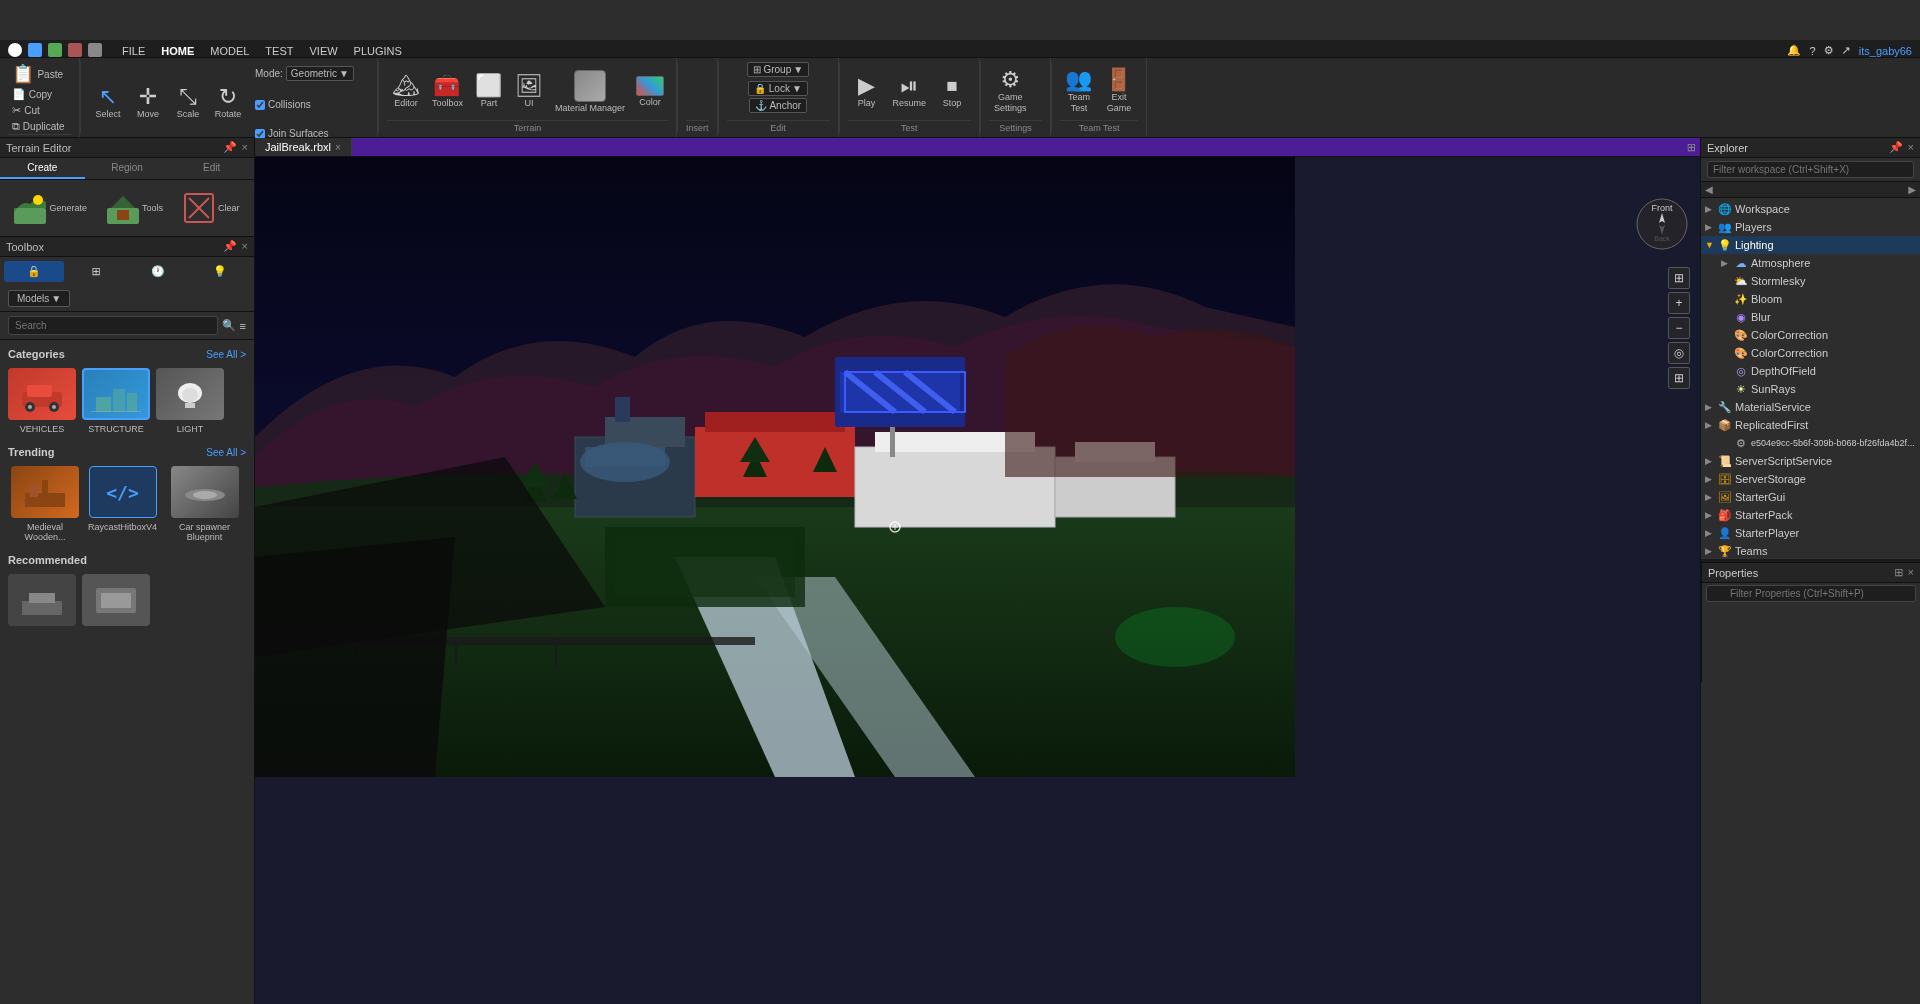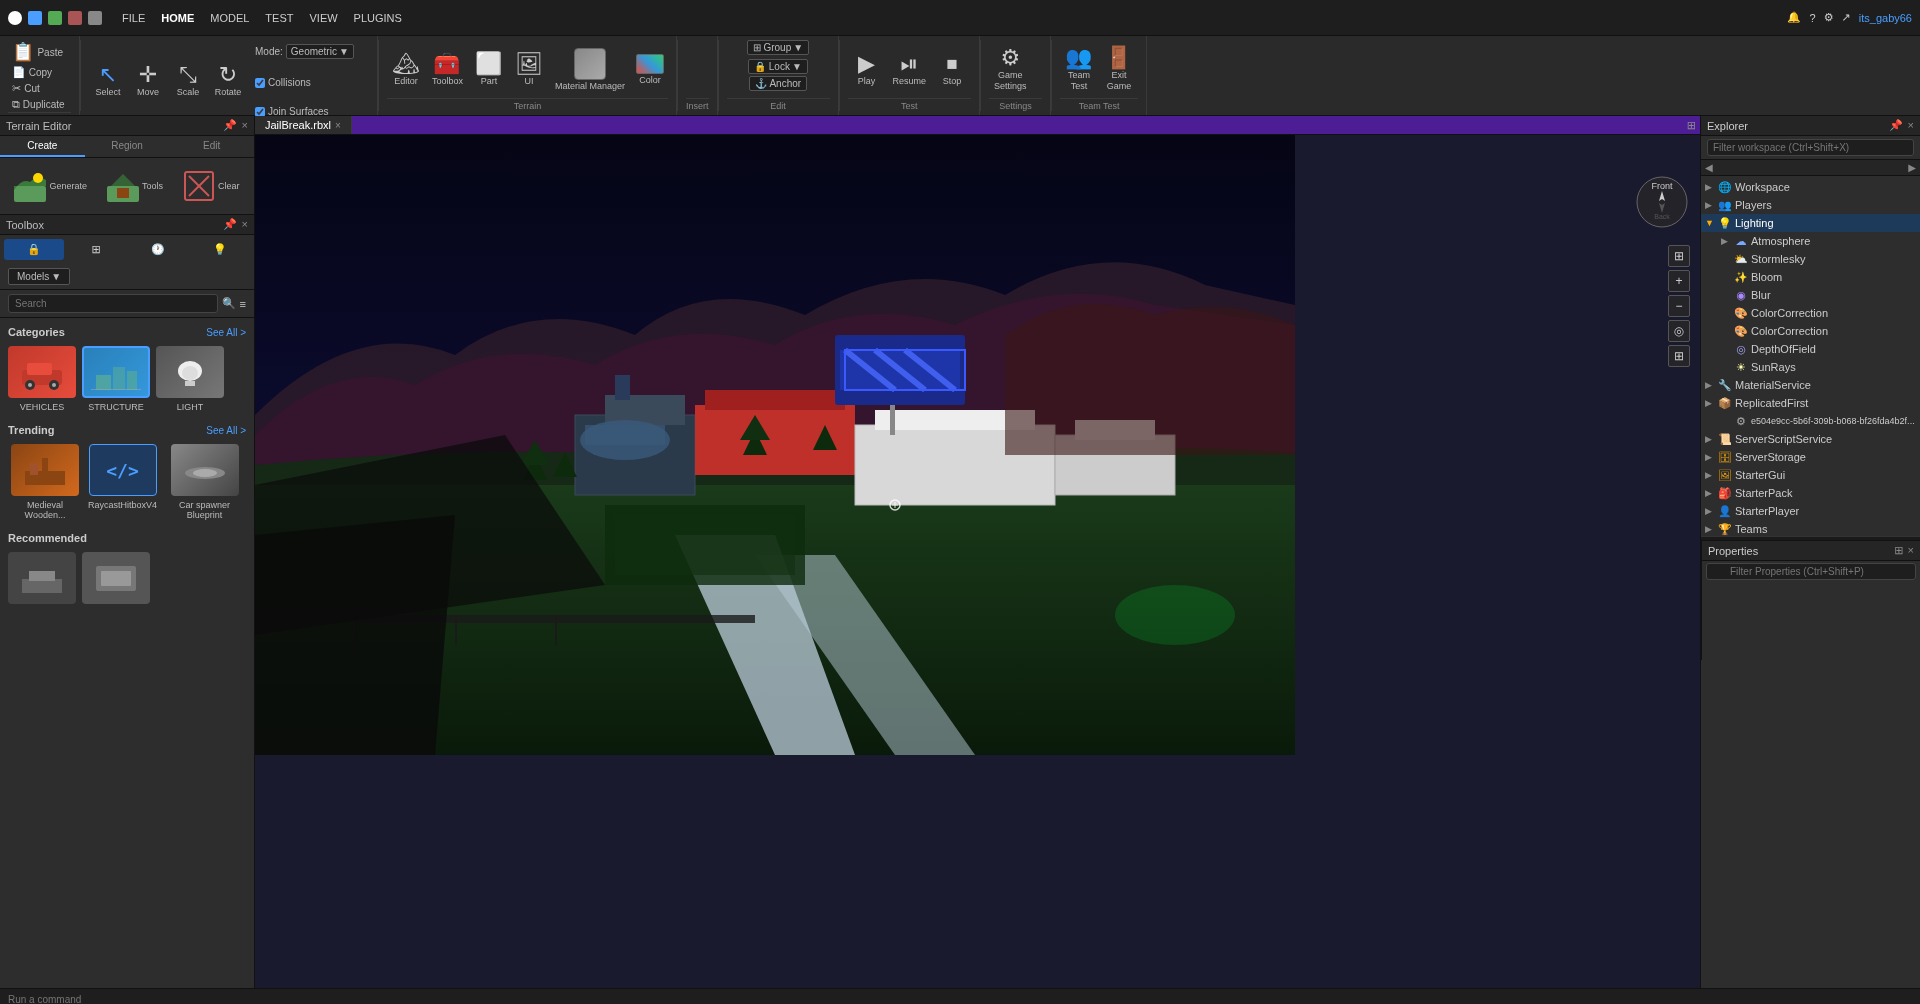--- a/index.html
+++ b/index.html
@@ -1,19 +1,19 @@
 <!DOCTYPE html>
 <html><head>
   <meta charset="utf-8">
   <style>
     * { margin: 0; padding: 0; box-sizing: border-box; }
     body { font-family: 'Segoe UI', Arial, sans-serif; font-size: 11px; background: #2d2d2d; color: #ccc; overflow: hidden; width: 1920px; height: 1004px; }
 
     
-    #menu-bar { display: flex; align-items: center; background: #1e1e1e; height: 36px; padding: 0 8px; gap: 16px; border-bottom: 1px solid #111; }
+    #menu-bar { display: flex; align-items: flex-end; background: #1e1e1e; height: 18px; padding: 0 8px; gap: 16px; border-bottom: 1px solid #111; margin-top: 40px; }
     #menu-bar span { color: #ccc; font-size: 11px; cursor: pointer; }
     .menu-logo { display: flex; gap: 6px; margin-right: 4px; }
     .menu-logo-icon { width: 14px; height: 14px; background: #555; border-radius: 2px; display: inline-block; }
     .menu-right { margin-left: auto; display: flex; align-items: center; gap: 8px; }
     .menu-right span { color: #aaa; font-size: 11px; }
     .ribbon-section { display: flex; flex-direction: column; padding: 4px 8px; border-right: 1px solid #3a3a3a; min-width: fit-content; }
     .ribbon-section-label { font-size: 9px; color: #888; text-align: center; margin-top: auto; padding-top: 2px; border-top: 1px solid #3a3a3a; }
     .ribbon-items { display: flex; gap: 2px; align-items: center; flex: 1; }
     .ribbon-clipboard-btn { display: flex; align-items: center; gap: 3px; padding: 1px 4px; border-radius: 2px; cursor: pointer; font-size: 10px; color: #bbb; }
 

